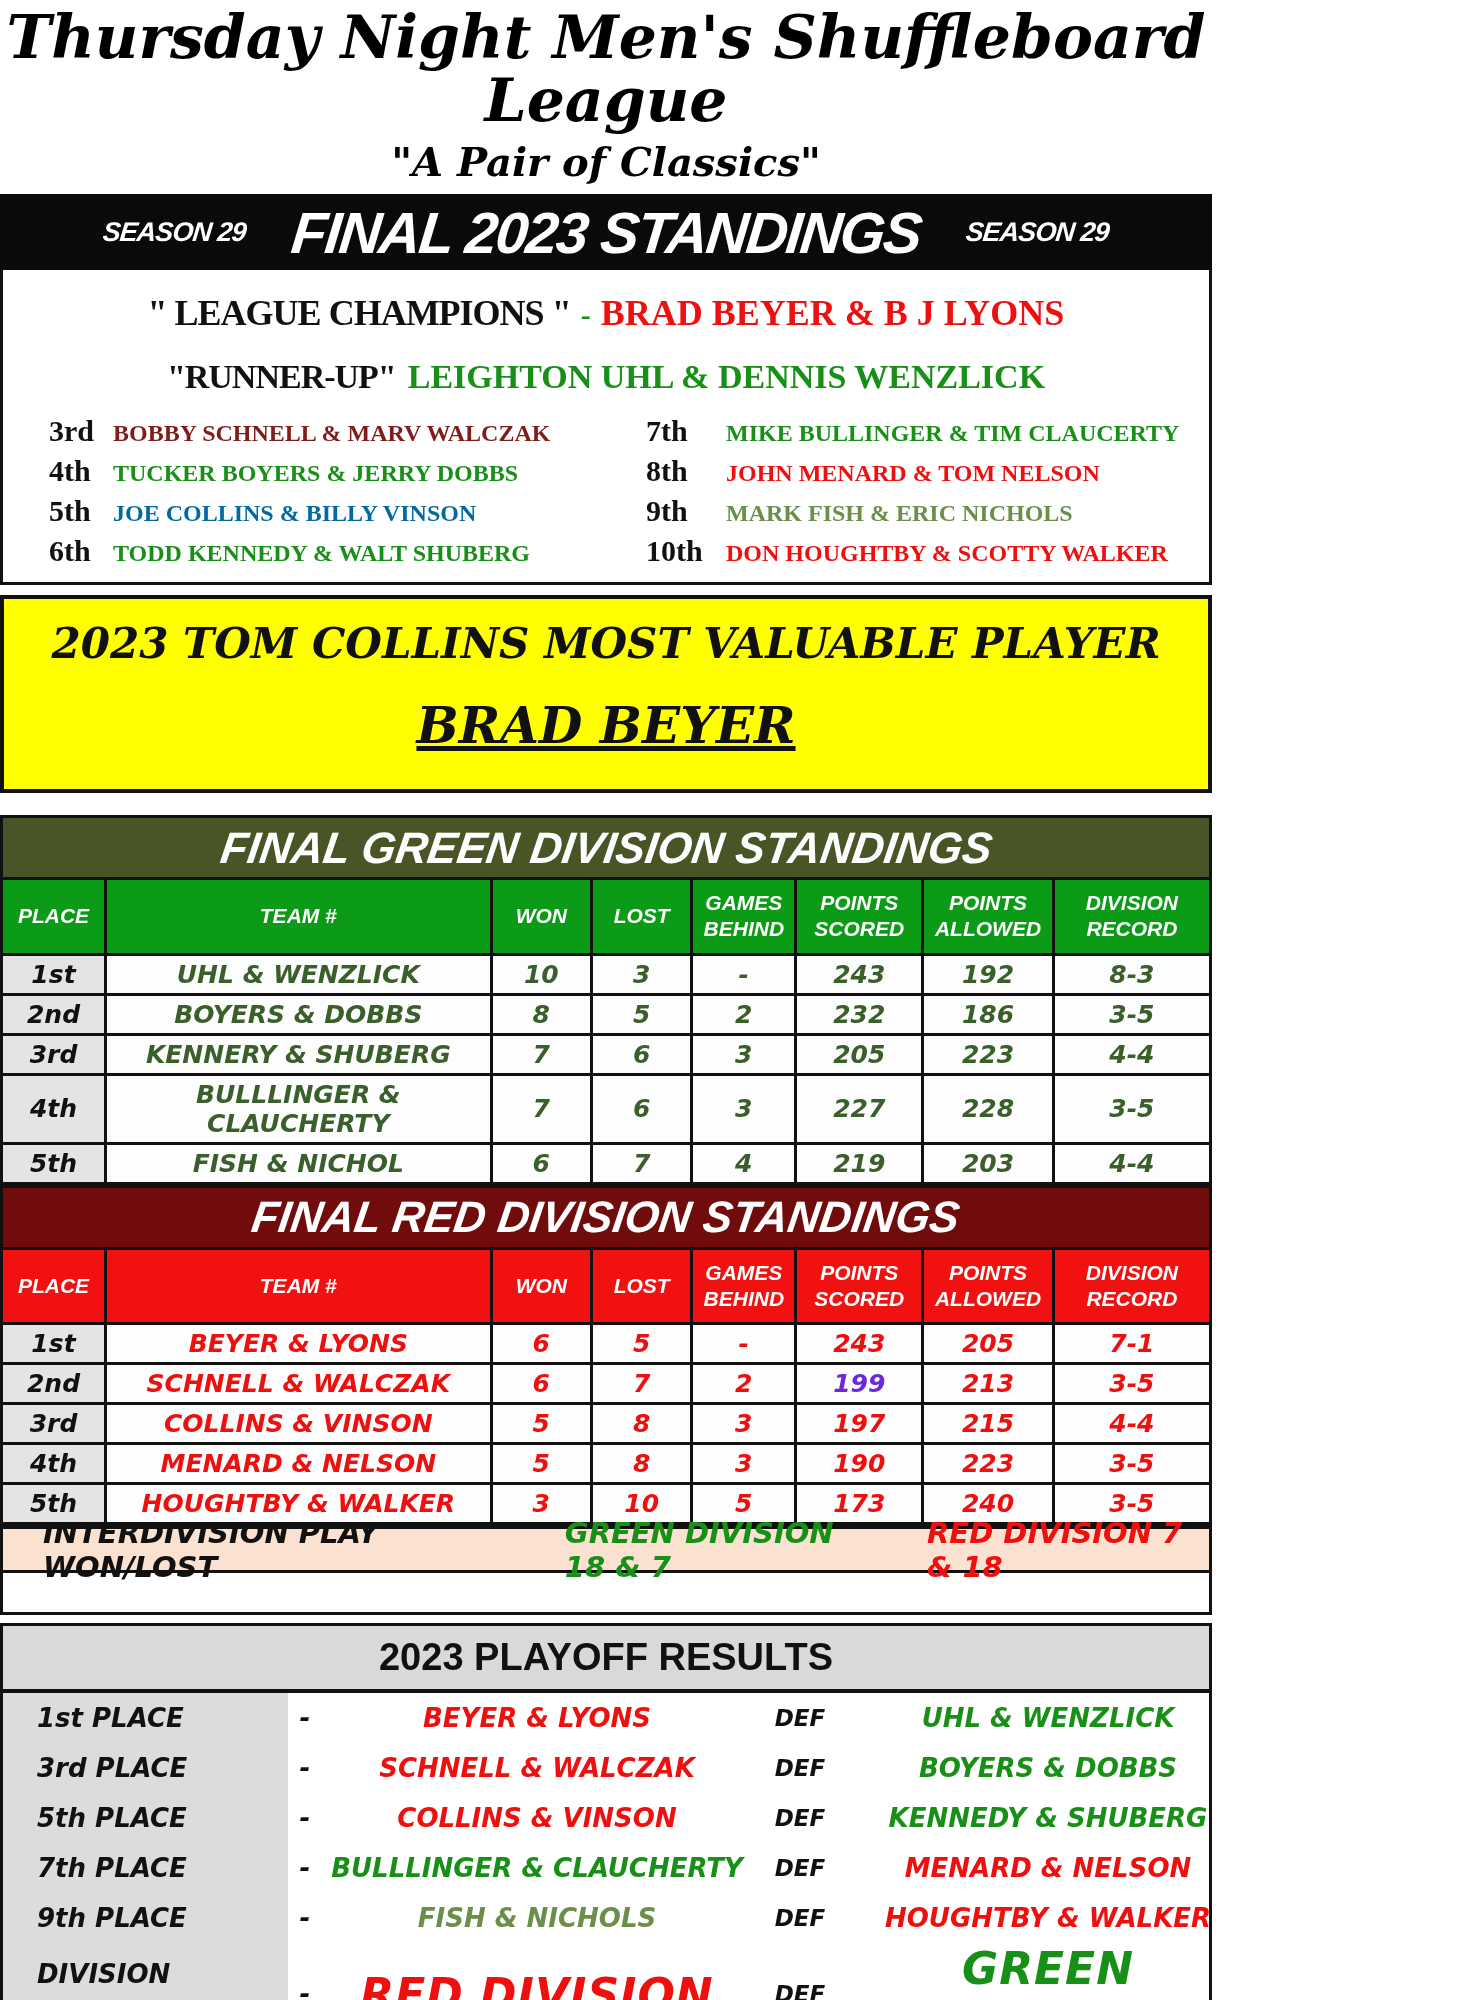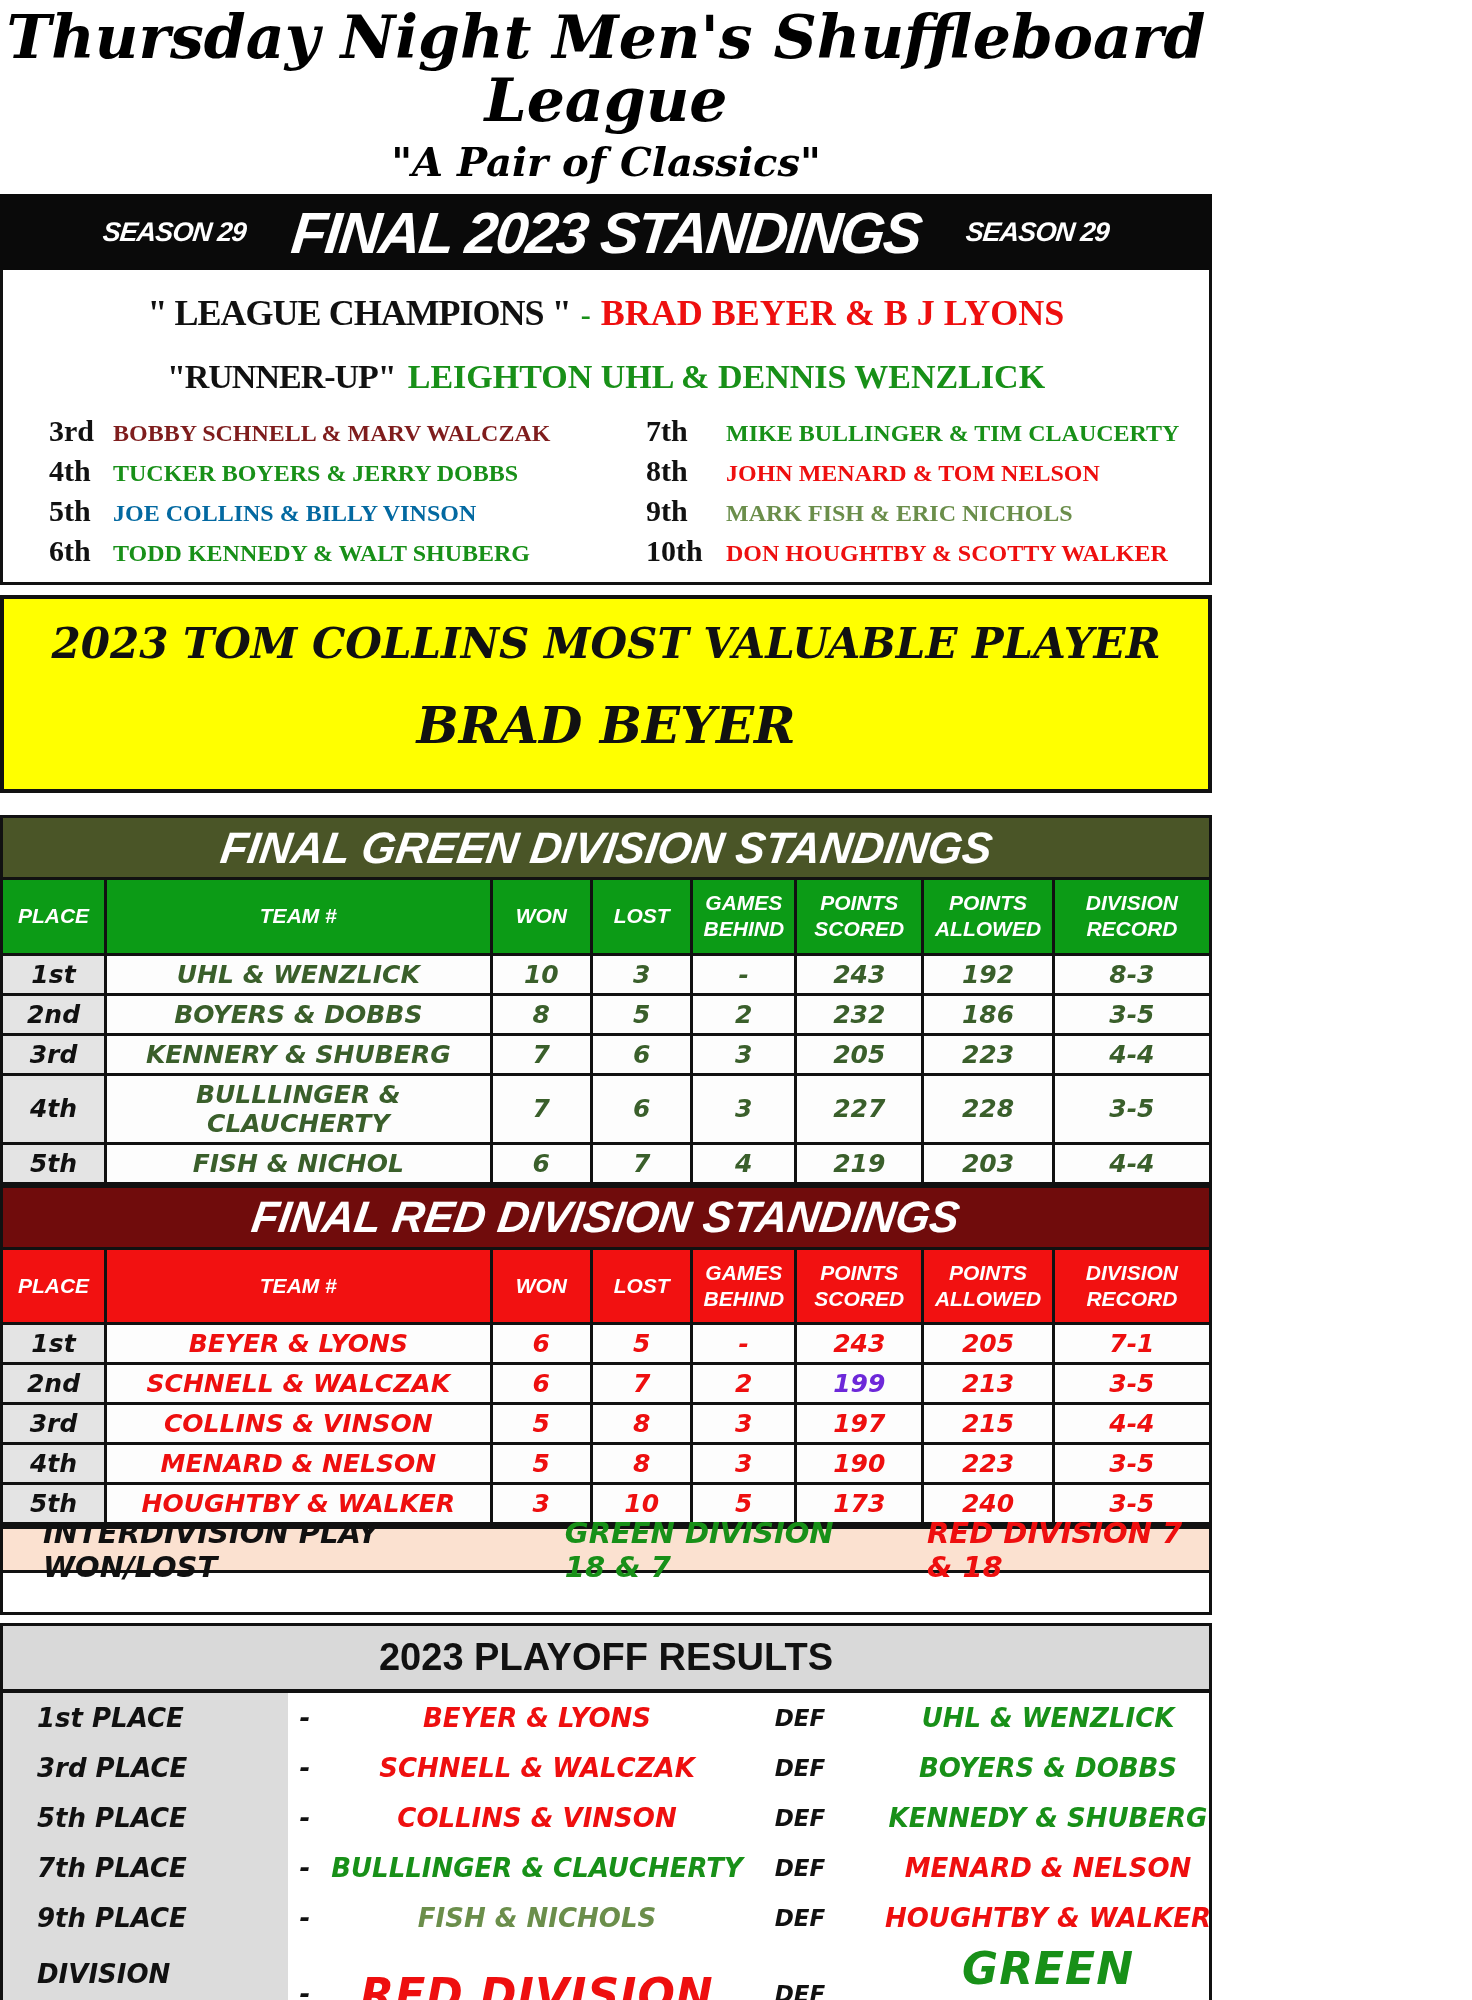--- a/index.html
+++ b/index.html
@@ -37,21 +37,21 @@
   .placings { display:grid; grid-template-columns:1fr 1fr; margin-top:18px; padding:0 8px 4px 8px; row-gap:6px; }
   .placing-item { display:flex; align-items:baseline; }
   .placing-place { width:92px; font-size:30px; color:#111; flex:0 0 auto; text-align:left; padding-left:28px; }
   .placing-col-r .placing-place { width:120px; padding-left:40px; }
   .placing-names { font-size:24px; letter-spacing:0; }
 
   
   .mvp { margin-top:10px; border:4px solid #111; background:#ffff00; text-align:center;
          padding:20px 0 34px 0; }
   .mvp-title { font-size:42px; color:#111; }
-  .mvp-name  { font-size:50px; color:#111; margin-top:28px; }
+  .mvp-name  { font-size:50px; color:#111; margin-top:28px;text-decoration:underline; }
 
   .gap { height:22px; }
 
   
   table.division { width:100%; border-collapse:collapse; table-layout:fixed; }
   table.division th, table.division td { border:3px solid #111; }
   .div-banner { height:62px; text-align:center; color:#fff; }
   .div-banner .t { font-size:44px; transform:skewX(-8deg); display:inline-block; letter-spacing:0; }
   .green .div-banner { background:#4a5527; }
   .red   .div-banner { background:#700c0c; }

